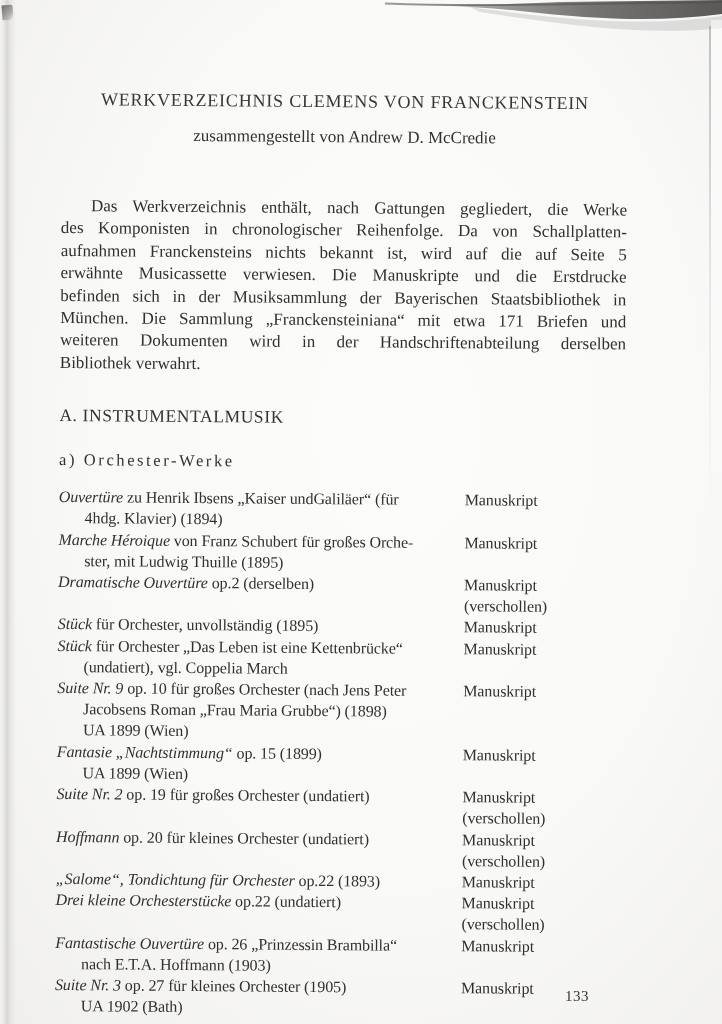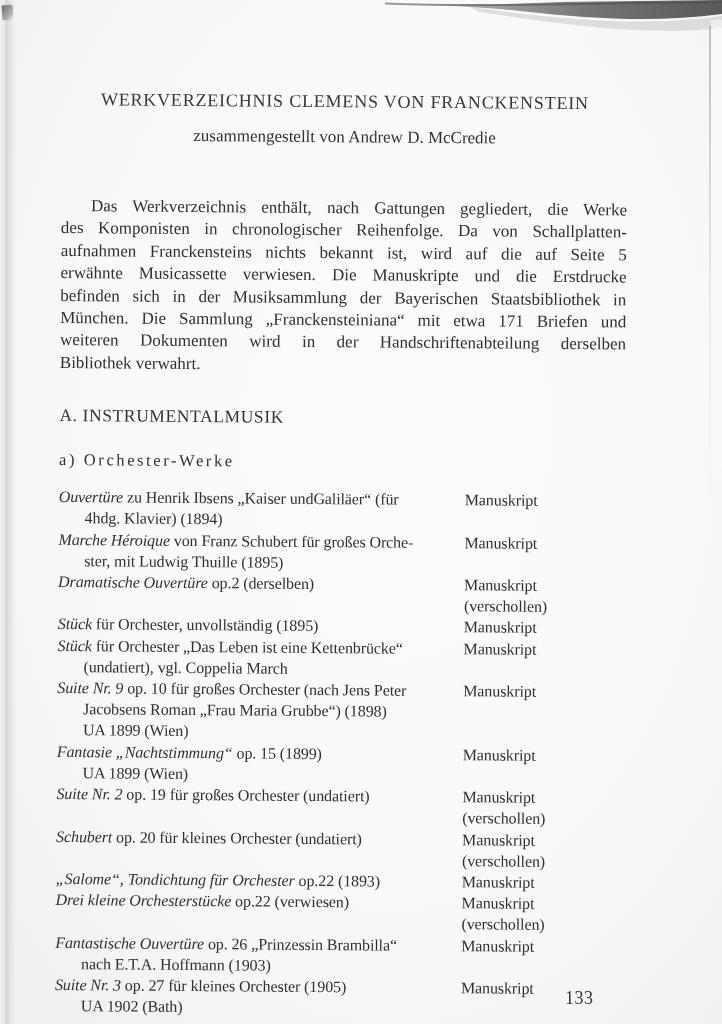--- a/index.html
+++ b/index.html
@@ -58,21 +58,21 @@
   .subsec{margin-top:23px;font-size:16.5px;letter-spacing:2.6px;line-height:21px;color:#353330;}
   .works{margin-top:16px;font-size:16px;line-height:21.2px;letter-spacing:-.1px;color:#32302d;}
   .work-row{display:flex;align-items:flex-start;}
   .work-left{flex:0 0 406px;width:406px;}
   .wline{white-space:nowrap;}
   .wline.ind{padding-left:26px;}
   .work-status{flex:1 1 auto;}
   em{font-style:italic;}
   .pagenum{
     position:absolute;left:565px;top:988px;
-    font-size:18px;color:#37352f;letter-spacing:.5px;
+    font-size:15px;color:#37352f;letter-spacing:.5px;
   }
 </style>
 </head>
 <body>
 
 <div class="page">
 
   <div class="edge-left"></div>
   <div class="corner-mark"></div>
 
@@ -176,38 +176,38 @@
           <div class="work-left">
             <div class="wline"><em>Suite Nr. 2</em><span> op. 19 für großes Orchester (undatiert)</span></div>
           </div>
           <div class="work-status">
             <div>Manuskript</div>
             <div>(verschollen)</div>
           </div>
         </div>
         <div class="work-row">
           <div class="work-left">
-            <div class="wline"><em>Schubert</em><span> op. 20 für kleines Orchester (undatiert)</span></div>
+            <div class="wline"><em>Hoffmann</em><span> op. 20 für kleines Orchester (undatiert)</span></div>
           </div>
           <div class="work-status">
             <div>Manuskript</div>
             <div>(verschollen)</div>
           </div>
         </div>
         <div class="work-row">
           <div class="work-left">
             <div class="wline"><em>„Salome“, Tondichtung für Orchester</em><span> op.22 (1893)</span></div>
           </div>
           <div class="work-status">
             <div>Manuskript</div>
           </div>
         </div>
         <div class="work-row">
           <div class="work-left">
-            <div class="wline"><em>Drei kleine Orchesterstücke</em><span> op.22 (verwiesen)</span></div>
+            <div class="wline"><em>Drei kleine Orchesterstücke</em><span> op.22 (undatiert)</span></div>
           </div>
           <div class="work-status">
             <div>Manuskript</div>
             <div>(verschollen)</div>
           </div>
         </div>
         <div class="work-row">
           <div class="work-left">
             <div class="wline"><em>Fantastische Ouvertüre</em><span> op. 26 „Prinzessin Brambilla“</span></div>
             <div class="wline ind"><span>nach E.T.A. Hoffmann (1903)</span></div>

